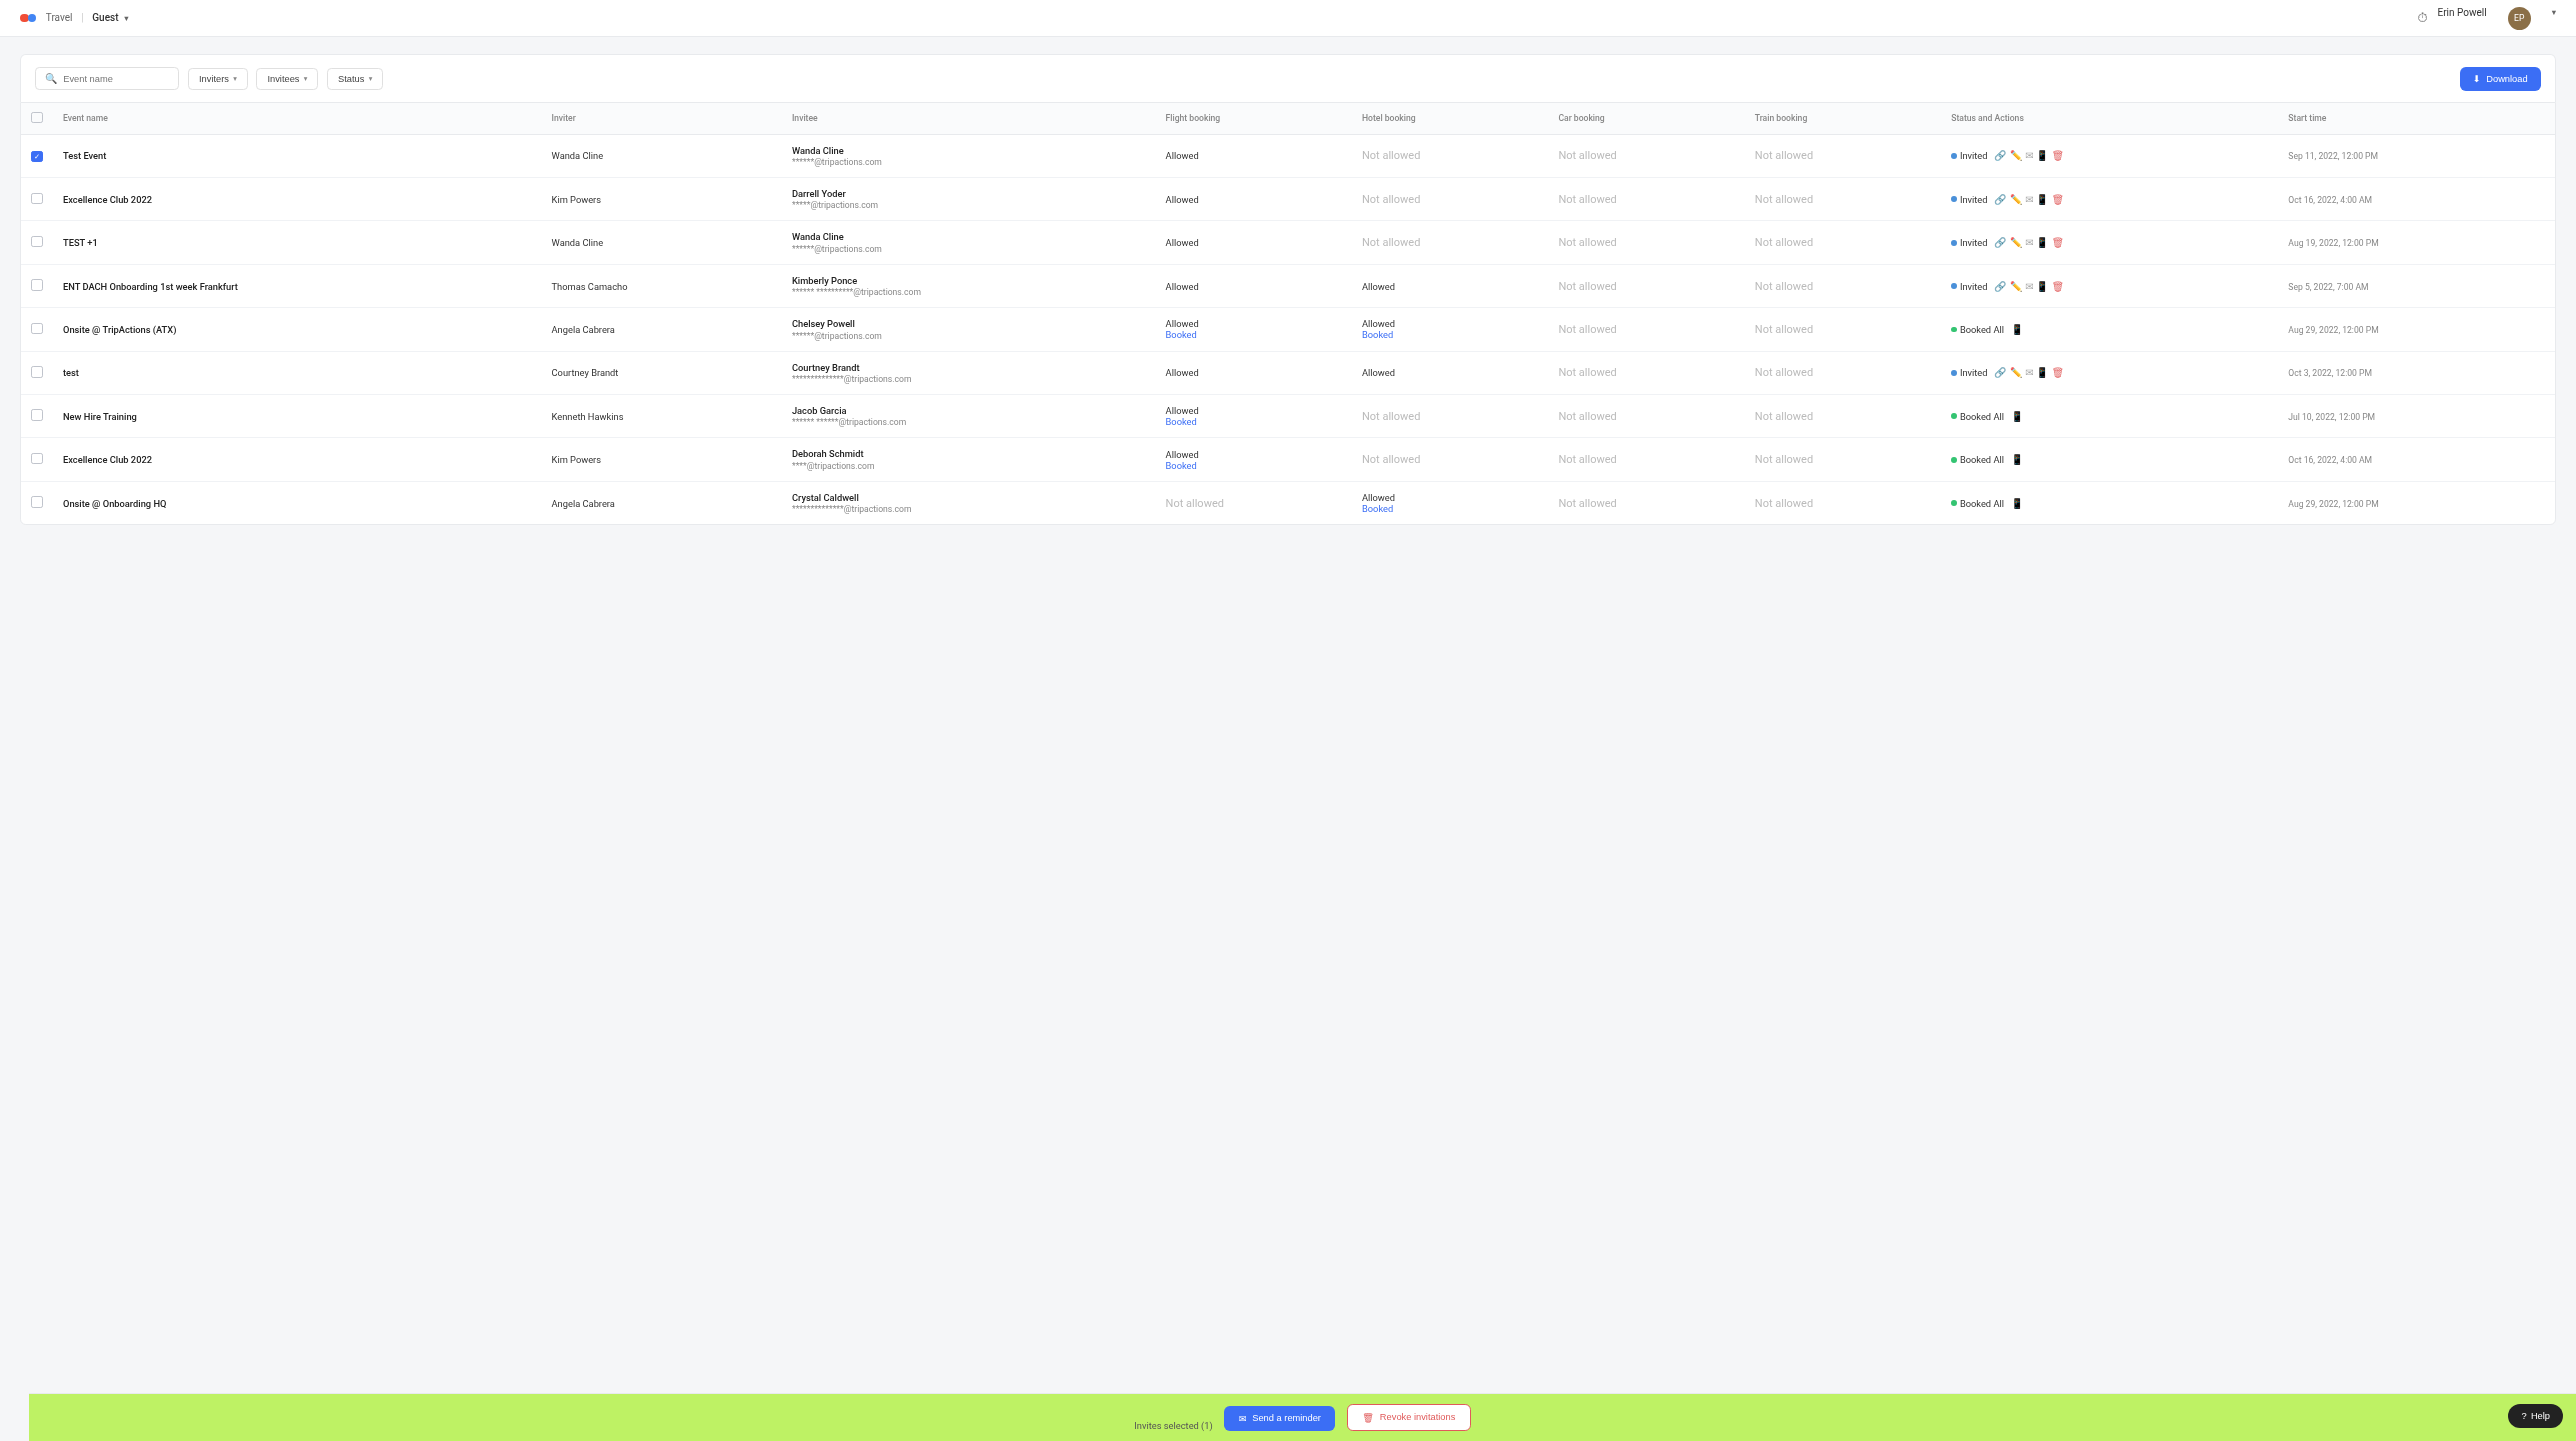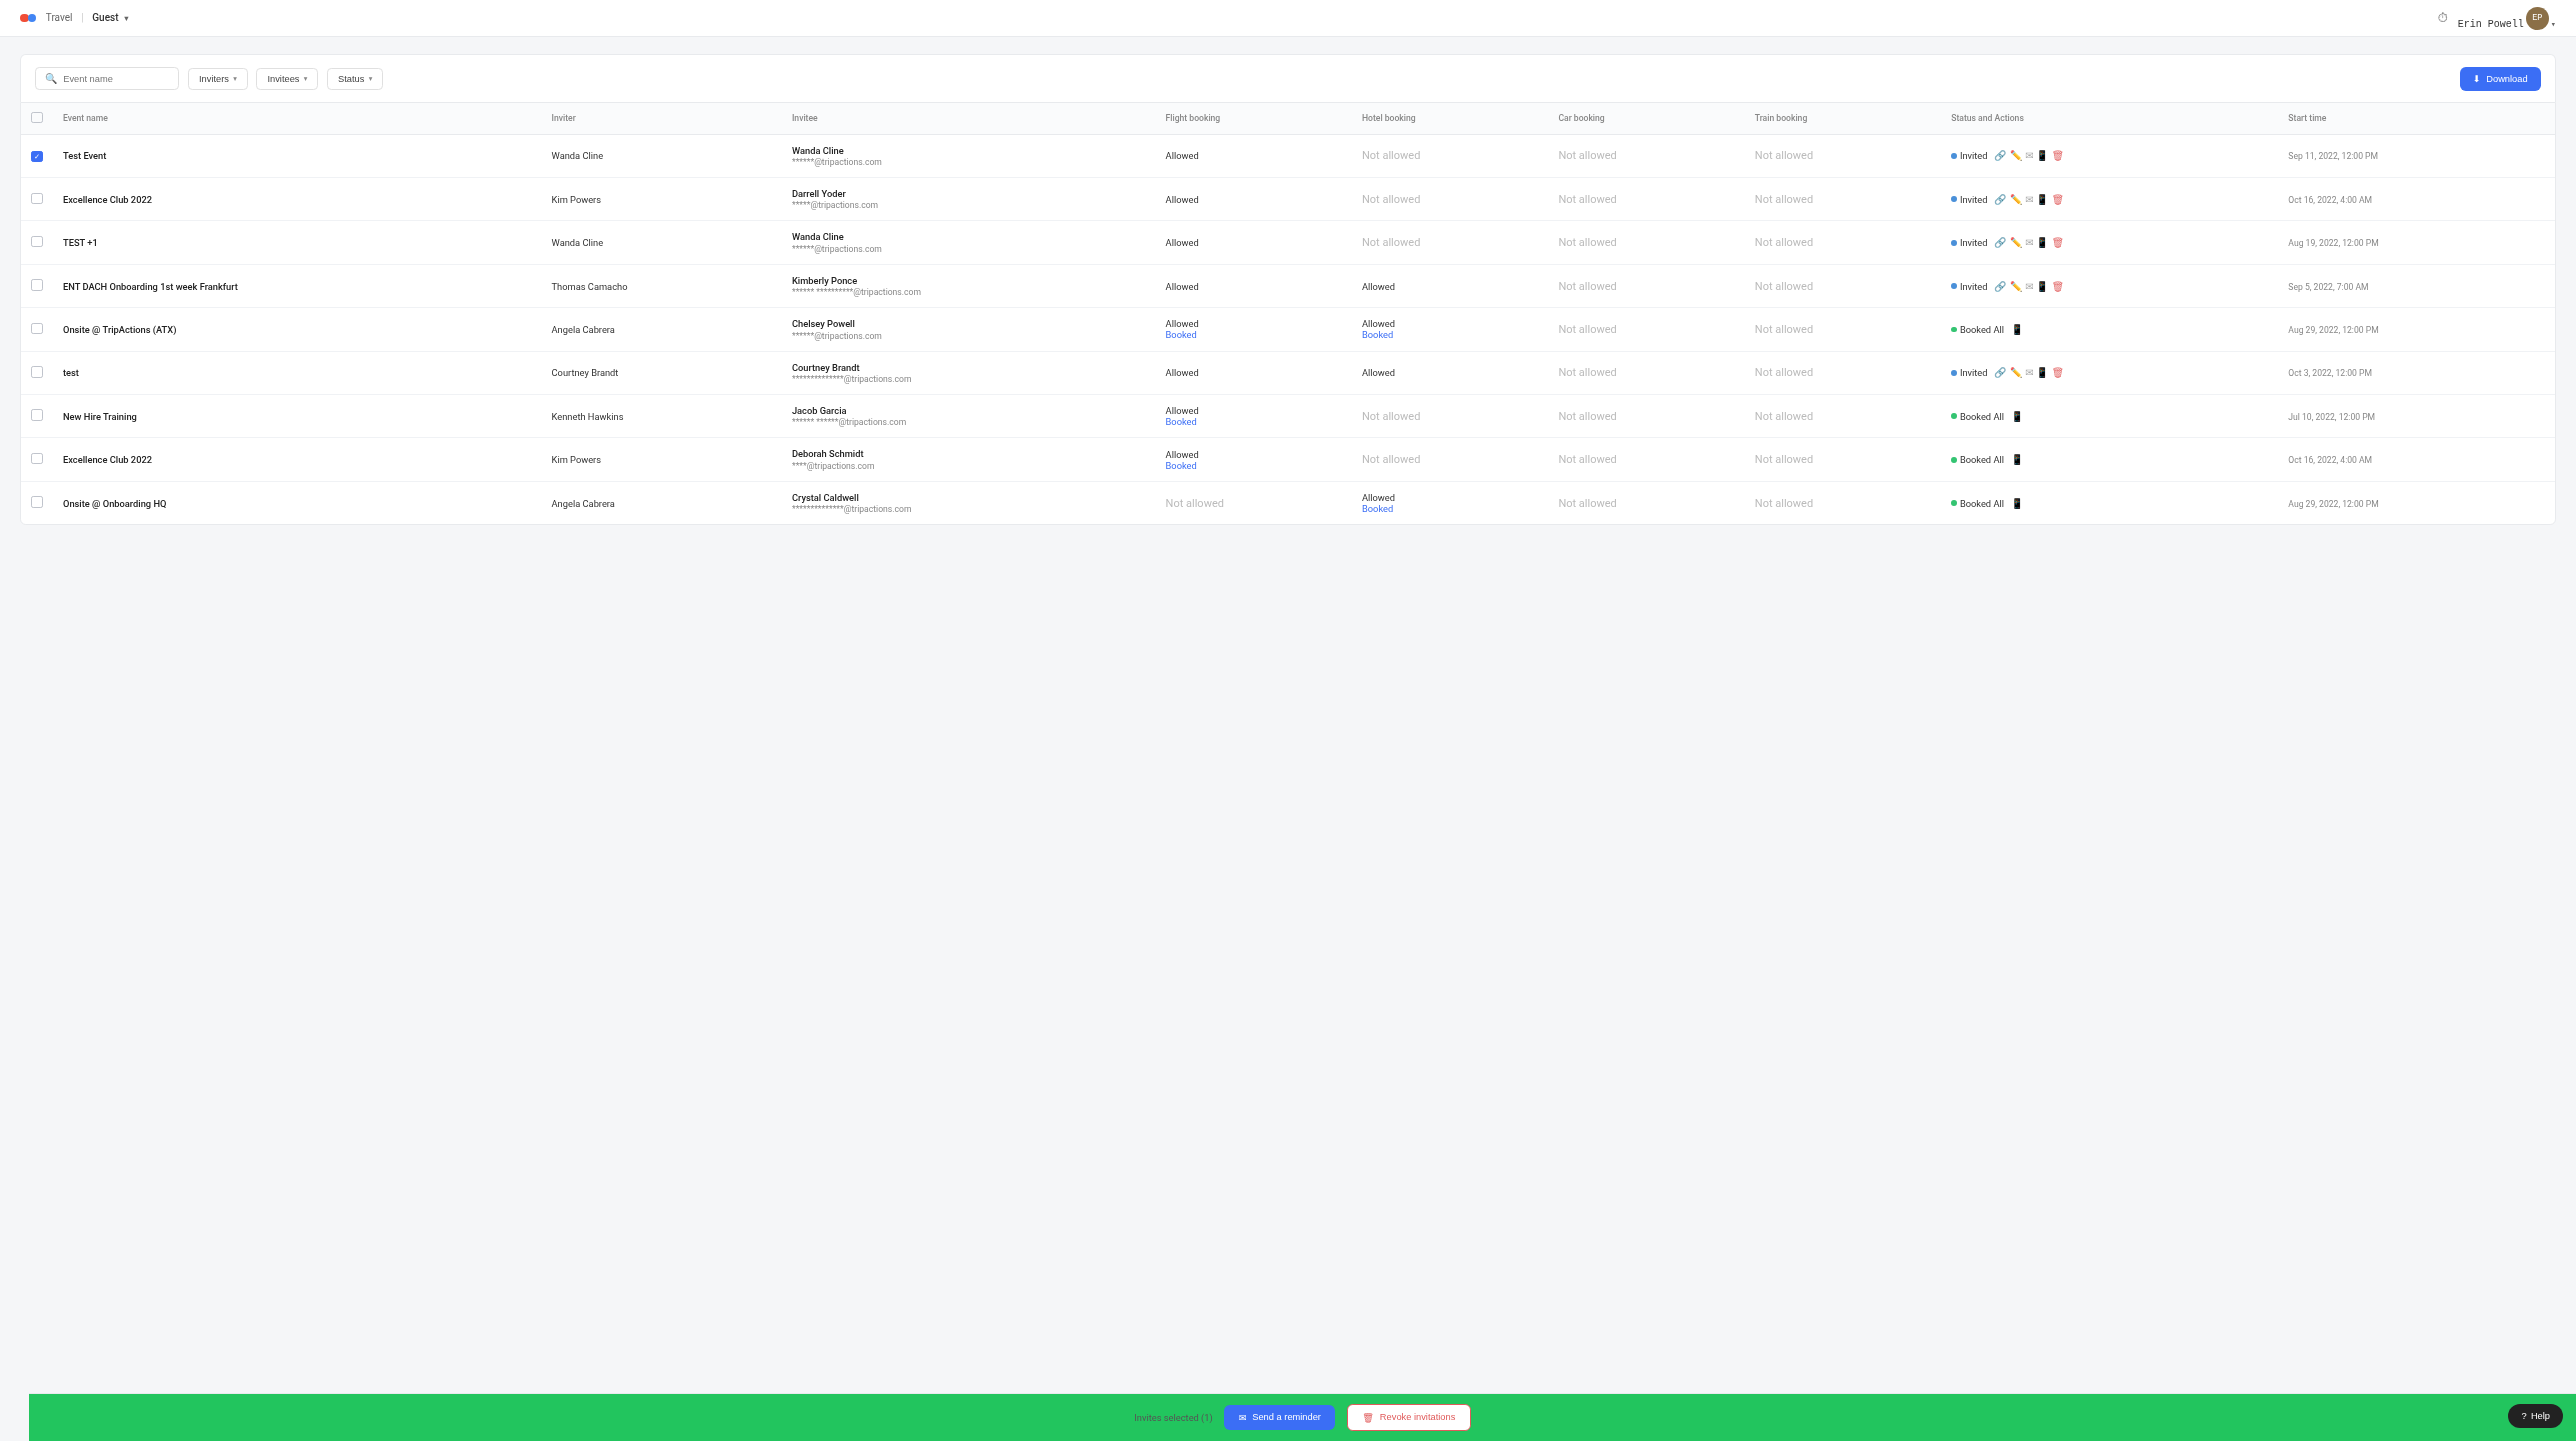--- a/index.html
+++ b/index.html
@@ -10,21 +10,21 @@
     .header-left { display: flex; align-items: center; gap: 5.8px; }
     .logo { width: 20px; height: 14.4px; display: flex; gap: 2.2px; align-items: center; }
     .logo-circle1 { width: 8.6px; height: 8.6px; border-radius: 50%; background: #f04e37; }
     .logo-circle2 { width: 8.6px; height: 8.6px; border-radius: 50%; background: #4285f4; margin-left: -2.9px; }
     .header-title { font-size: 10px; color: #666; }
     .header-sep { color: #ccc; margin: 0 2.9px; }
     .header-guest { font-size: 10px; color: #333; font-weight: 500; }
     .header-dropdown { font-size: 8.6px; color: #666; cursor: pointer; }
     .header-right { display: flex; align-items: center; gap: 10px; }
     .header-clock { color: #666; font-size: 13px; cursor: pointer; }
-    .user-info { display: flex; align-items: flex-end; gap: 2px; cursor: pointer; font-family: Liberation Mono, monospace; }
+    .user-info { display: flex; align-items: flex-start; gap: 21px; cursor: pointer; }
     .user-name { font-size: 10px; color: #333; }
     .user-avatar { width: 23px; height: 23px; border-radius: 50%; background: #8b6f47; display: flex; align-items: center; justify-content: center; color: white; font-size: 8.6px; overflow: hidden; }
     .user-chevron { color: #666; font-size: 8.6px; }
 
     
     .page { padding: 17px 20px; }
     .page-header { display: flex; justify-content: space-between; align-items: center; margin-bottom: 17px; }
     .page-title { font-size: 17px; font-weight: 600; color: #1a1a2e; }
     .invite-guest-btn { background: #3b6ef5; color: white; border: none; padding: 7.2px 14.4px; border-radius: 5.8px; font-size: 10px; font-weight: 500; cursor: pointer; }
 
@@ -58,21 +58,21 @@
     .not-allowed { color: #bbb; font-size: 11px; }
     .booked-link { color: #3b6ef5; font-size: 9.3px; }
     .status-dot-blue { width: 5.8px; height: 5.8px; border-radius: 50%; background: #4a90d9; flex-shrink: 0; }
     .status-dot-green { width: 5.8px; height: 5.8px; border-radius: 50%; background: #34c472; flex-shrink: 0; }
     .action-icon { color: #aaa; font-size: 10px; cursor: pointer; padding: 1.4px; }
     .action-icon.red { color: #e05a5a; }
 
     .start-time { font-size: 8.6px; color: #888; white-space: nowrap; text-align: right; }
 
     
-    .bottom-bar { position: fixed; bottom: 0; left: 0; right: 0; background: #22c55e; border-top: 0.7px solid #e8eaed; padding: 10px 20px; display: flex; align-items: center; justify-content: center; gap: 11.5px; margin-left: 29px; }
+    .bottom-bar { position: fixed; bottom: 0; left: 0; right: 0; background: #bef264; border-top: 0.7px solid #e8eaed; padding: 10px 20px; display: flex; align-items: flex-end; justify-content: center; gap: 11.5px; margin-left: 29px; }
     .selected-text { font-size: 9.3px; color: #555; }
     .reminder-btn { display: flex; align-items: center; gap: 5.8px; background: #3b6ef5; color: white; border: none; padding: 7.2px 14.4px; border-radius: 5.8px; font-size: 9.3px; font-weight: 500; cursor: pointer; }
     .revoke-btn { display: flex; align-items: center; gap: 5.8px; background: #fff; color: #e05a5a; border: 1.1px solid #e05a5a; padding: 7.2px 14.4px; border-radius: 5.8px; font-size: 9.3px; font-weight: 500; cursor: pointer; }
 
     
     .help-btn { position: fixed; bottom: 13px; right: 13px; background: #222; color: white; border: none; padding: 7.2px 13px; border-radius: 17px; font-size: 9.3px; cursor: pointer; display: flex; align-items: center; gap: 4.3px; }
   </style>
 </head>
 <body>
 

